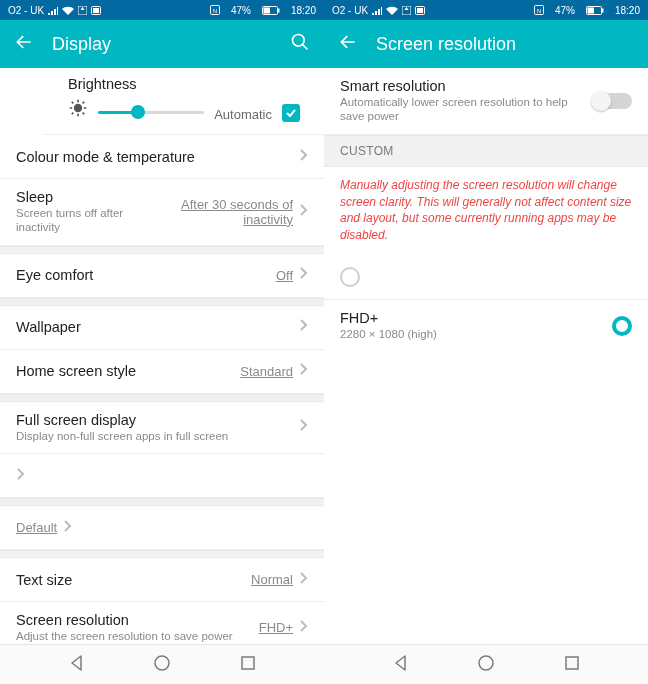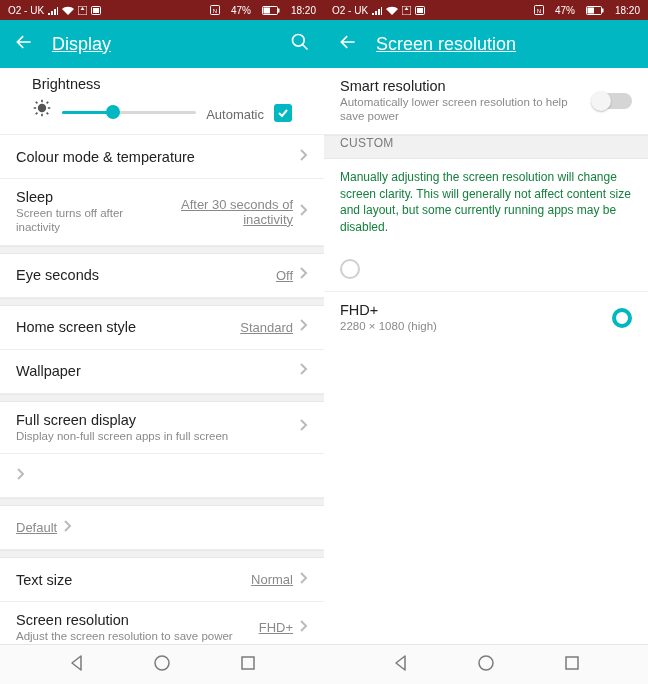--- a/index.html
+++ b/index.html
@@ -16,21 +16,21 @@
     height: 684px;
     display: flex;
     flex-direction: column;
     background: #fff;
     position: relative;
   }
   .phone + .phone { border-left: 0; }
   
   .status-bar {
     height: 20px;
-    background: #7f1d1d;
+    background: #0369a1;
     color: #fff;
     display: flex;
     align-items: center;
     justify-content: space-between;
     padding: 0 8px;
     font-size: 10px;
   }
   .status-left, .status-right {
     display: flex;
     align-items: center;
@@ -45,38 +45,37 @@
     color: #fff;
     display: flex;
     align-items: center;
     padding: 0 14px;
     gap: 18px;
   }
   .app-title {
     font-size: 18px;
     font-weight: 400;
     flex: 1;
-    text-decoration: underline;
   }
   .content {
     flex: 1;
     overflow: hidden;
     background: #fff;
   }
   .sect-gap {
     height: 8px;
     background: #f1f1f1;
     border-top: 1px solid #e8e8e8;
     border-bottom: 1px solid #e8e8e8;
   }
   .section-header {
     background: #f1f1f1;
     color: #7a7a7a;
     font-size: 12px;
-    padding: 0 16px 8px;
+    padding: 8px 16px 8px;
     letter-spacing: 0.3px;
     border-top: 1px solid #e8e8e8;
     border-bottom: 1px solid #e8e8e8;
   }
   .row {
     display: flex;
     align-items: center;
     padding: 10px 16px;
     border-bottom: 1px solid #eeeeee;
     min-height: 44px;
@@ -102,21 +101,21 @@
     margin-right: 6px;
     text-align: right;
     max-width: 140px;
     text-decoration: underline;
   }
   .chev {
     color: #bbbbbb;
     flex-shrink: 0;
   }
   
-  .brightness-block { padding: 8px 32px 12px; border-bottom: 1px solid #eeeeee; }
+  .brightness-block { padding: 8px 24px 12px; border-bottom: 1px solid #eeeeee; margin-left: 44px; }
   .brightness-title { font-size: 14.5px; color: #222; margin-bottom: 6px; }
   .brightness-row {
     display: flex;
     align-items: flex-end;
     gap: 10px;
   }
   .slider {
     flex: 1;
     position: relative;
     height: 20px;
@@ -155,23 +154,24 @@
     border-radius: 3px;
     background: #00b7c2;
     display: flex;
     align-items: center;
     justify-content: center;
     color: #fff;
   }
   
   .info-text {
     font-size: 12px;
-    color: #15803d;
+    color: #ef4444;
     line-height: 1.4;
     padding: 10px 16px 12px;
+    font-style: italic;
   }
   
   .radio {
     width: 20px;
     height: 20px;
     border-radius: 50%;
     border: 2px solid #cfcfcf;
     flex-shrink: 0;
   }
   .radio.selected {
@@ -316,44 +316,44 @@
       <div class="value">After 30 seconds of inactivity</div>
       <span class="chev"><svg width="9" height="14" viewBox="0 0 9 14">
             <path fill="none" stroke="currentColor" stroke-width="2" d="M2 2l5 5-5 5"></path>
           </svg></span>
     </div>
 
     <div class="sect-gap"></div>
 
     <div class="row">
       <div class="main">
-          <div class="title">Eye seconds</div>
+          <div class="title">Eye comfort</div>
         </div>
       <div class="value">Off</div>
       <span class="chev"><svg width="9" height="14" viewBox="0 0 9 14">
             <path fill="none" stroke="currentColor" stroke-width="2" d="M2 2l5 5-5 5"></path>
           </svg></span>
     </div>
 
     <div class="sect-gap"></div>
 
     <div class="row">
       <div class="main">
+          <div class="title">Wallpaper</div>
+        </div>
+      <span class="chev"><svg width="9" height="14" viewBox="0 0 9 14">
+            <path fill="none" stroke="currentColor" stroke-width="2" d="M2 2l5 5-5 5"></path>
+          </svg></span>
+    </div>
+
+    <div class="row">
+      <div class="main">
           <div class="title">Home screen style</div>
         </div>
       <div class="value">Standard</div>
-      <span class="chev"><svg width="9" height="14" viewBox="0 0 9 14">
-            <path fill="none" stroke="currentColor" stroke-width="2" d="M2 2l5 5-5 5"></path>
-          </svg></span>
-    </div>
-
-    <div class="row">
-      <div class="main">
-          <div class="title">Wallpaper</div>
-        </div>
       <span class="chev"><svg width="9" height="14" viewBox="0 0 9 14">
             <path fill="none" stroke="currentColor" stroke-width="2" d="M2 2l5 5-5 5"></path>
           </svg></span>
     </div>
 
     <div class="sect-gap"></div>
 
     <div class="row">
       <div class="main">
         <div class="title">Full screen display</div>

